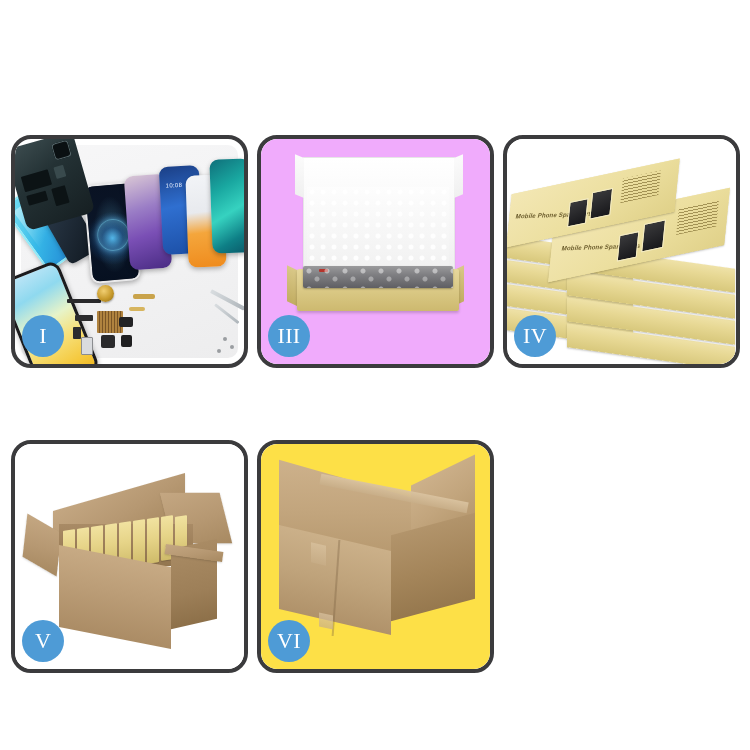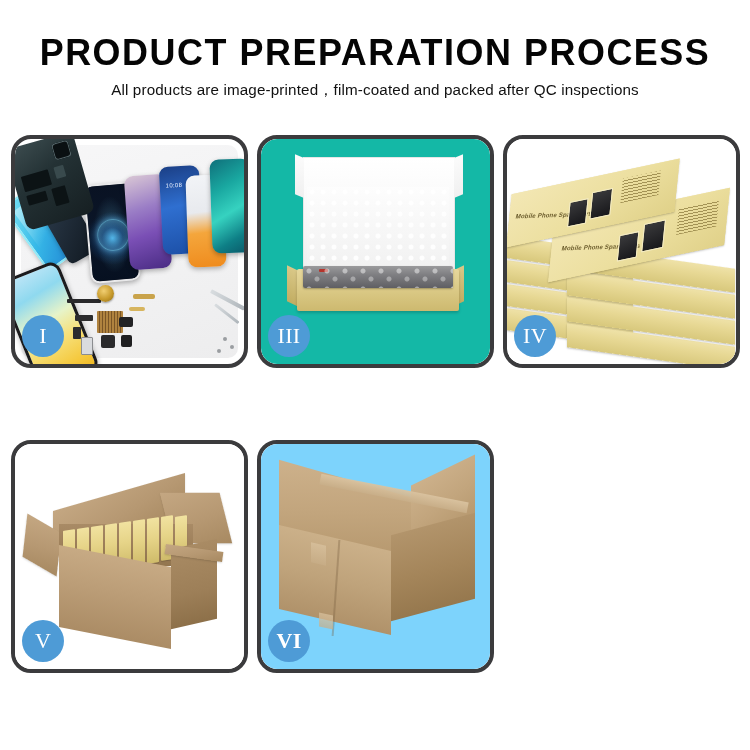--- a/index.html
+++ b/index.html
@@ -260,21 +260,21 @@
     border: 1px solid rgba(120,120,125,.6);
     border-radius: 5px;
   }
   .p2-gloss {
     position:absolute; inset:0;
     background: linear-gradient(118deg, rgba(255,255,255,.55) 0%, rgba(255,255,255,0) 38%);
     pointer-events:none;
   }
 
   
-  .p3 { background:#14b8a6; }
+  .p3 { background:#f0abfc; }
   .p3-lidback {
     position:absolute; left:42px; top:18px; width:150px; height:118px;
     background: linear-gradient(180deg,#ffffff 0%,#f6f6f6 60%,#eeeeee 100%);
     border:1px solid #e6e6e6;
     box-shadow: 0 1px 2px rgba(0,0,0,.05);
   }
   .p3-lidback::before {
     content:""; position:absolute; left:-9px; top:0; width:9px; height:40px;
     background: linear-gradient(180deg,#fbfbfb,#f0f0f0);
     transform: skewY(22deg); transform-origin: right top;
@@ -377,21 +377,21 @@
     background: linear-gradient(180deg,#a98b66,#93764f);
   }
   .ybar {
     position:absolute;
     background: linear-gradient(180deg,#f1e2a0 0%,#e6d488 45%,#cfbb6a 100%);
     border-radius:1px;
     box-shadow: 0 1px 1px rgba(0,0,0,.18);
   }
 
   
-  .p6 { background:#7dd3fc;font-weight:bold; }
+  .p6 { background:#fde047; }
   .b6-top {
     position:absolute;
     background: linear-gradient(165deg,#cdb18b 0%,#c2a57d 50%,#b4966c 100%);
   }
   .b6-front {
     position:absolute;
     background: linear-gradient(180deg,#cbb089 0%,#bfa37b 50%,#b0926a 100%);
   }
   .b6-side {
     position:absolute;
@@ -401,24 +401,20 @@
     position:absolute;
     background: linear-gradient(180deg, rgba(218,195,160,.95), rgba(200,174,136,.95));
   }
   .b6-seam { position:absolute; background: rgba(120,95,62,.35); }
 </style>
 </head>
 <body>
 
 <div class="page">
 
-  <div class="header">
-    <div class="title">PRODUCT PREPARATION PROCESS</div>
-    <div class="subtitle">All products are image-printed，film-coated and packed after QC inspections</div>
-  </div>
 
   <div class="grid">
 
     <div class="panel">
       <div class="panel-stage">
         <div class="p1-bg"></div>
 
         <div class="phone ph-a"></div>
         <div class="phone ph-b"></div>
         <div class="phone ph-c">

